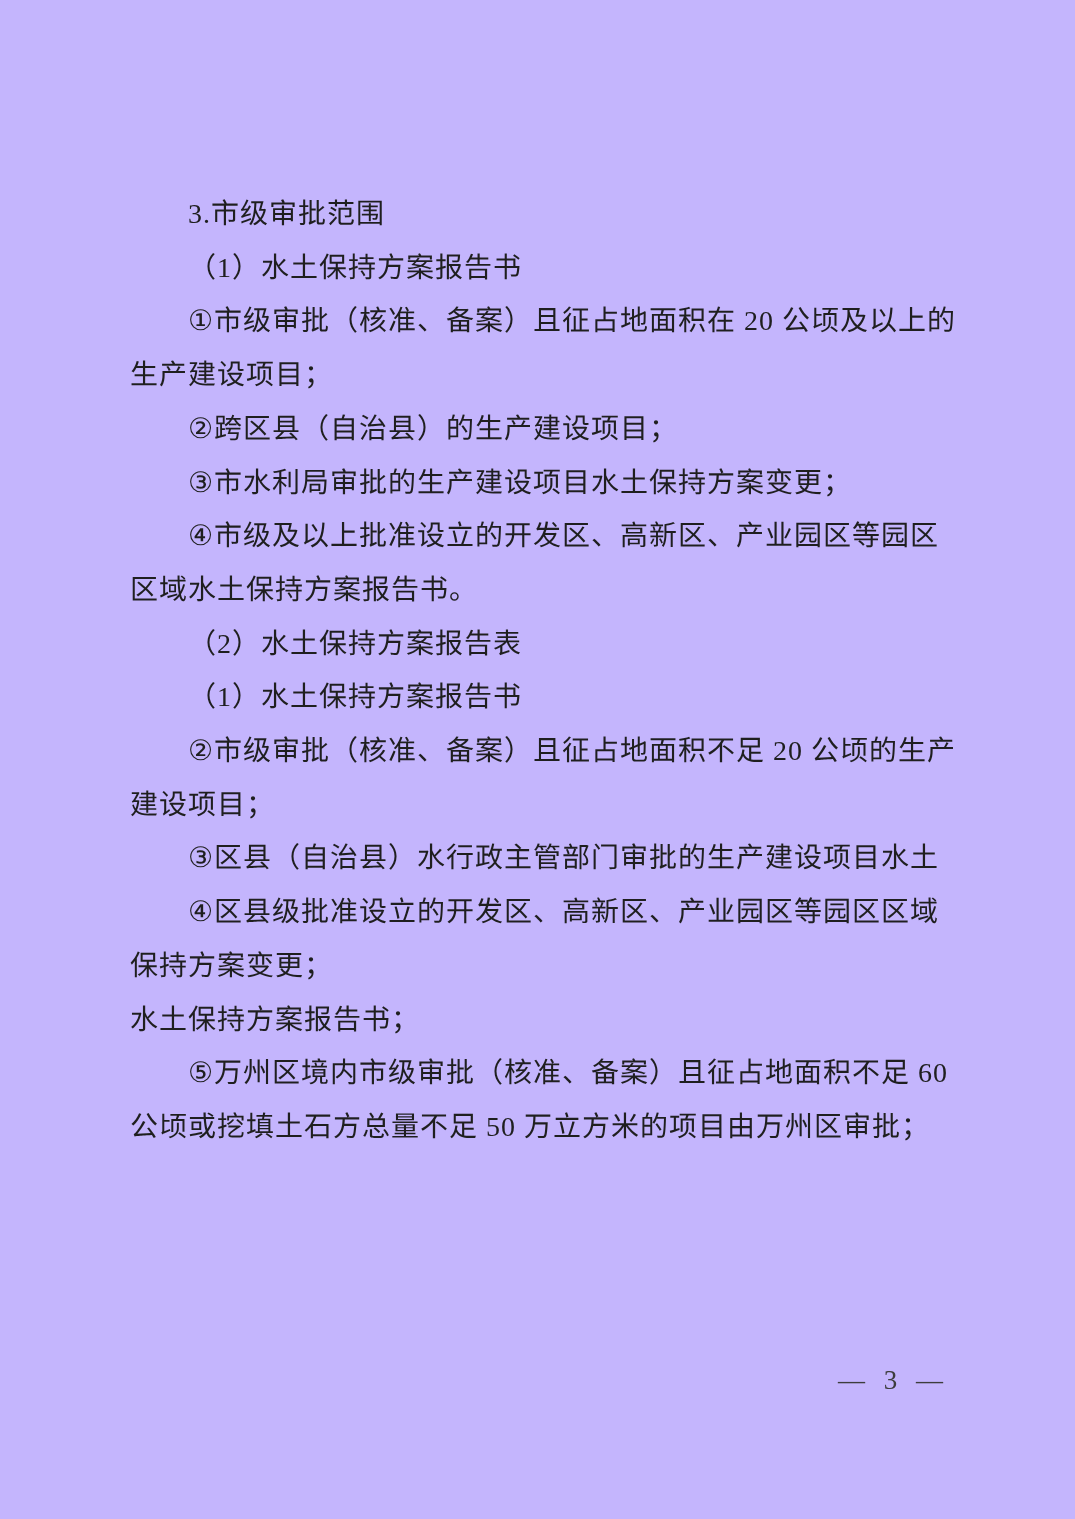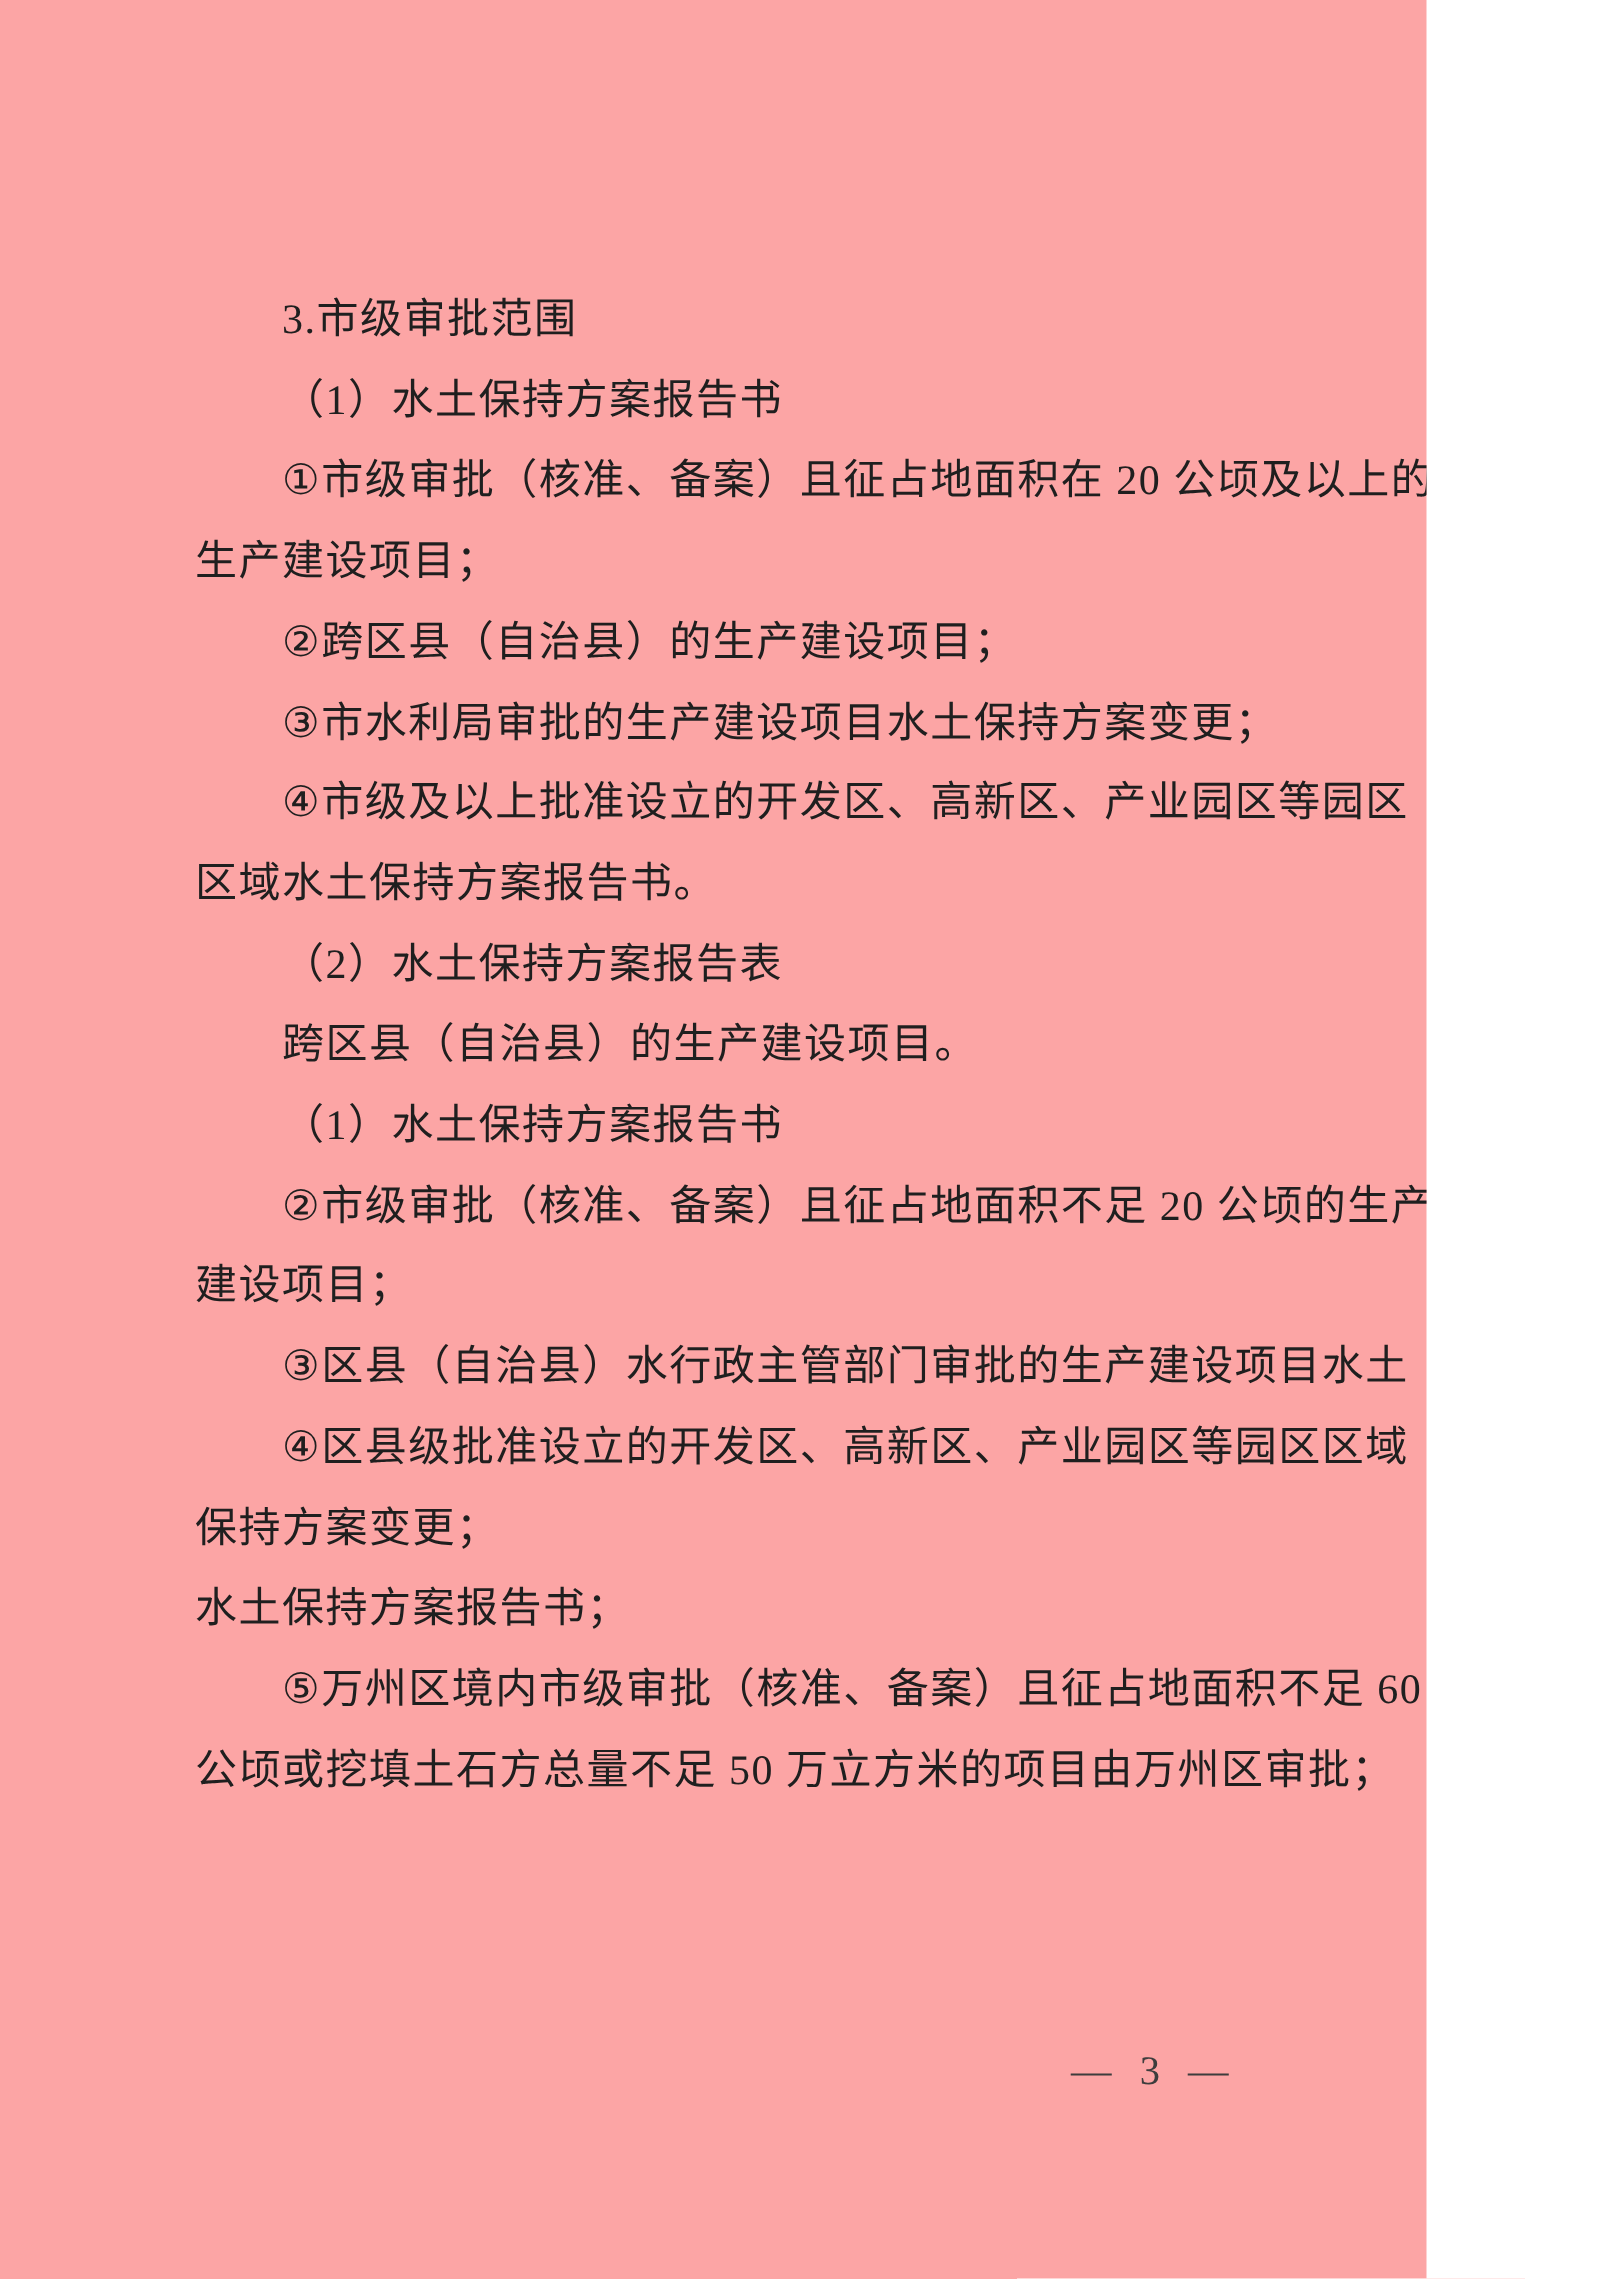--- a/index.html
+++ b/index.html
@@ -2,23 +2,23 @@
 <html lang="zh-CN"><head>
 <meta charset="utf-8">
 <style>
   html, body {
     margin: 0;
     padding: 0;
     background: #ffffff;
   }
   .page {
     position: relative;
-    width: 951px;
+    width: 1075px;
     height: 1519px;
-    background: #fca5a5;
+    background: #c4b5fd;
     overflow: hidden;
     font-family: "Liberation Serif", "DejaVu Serif", "DejaVu Sans", serif;
   }
   .doc-text {
     position: absolute;
     left: 130px;
     top: 187px;
     width: 880px;
   }
   .line {
@@ -51,21 +51,20 @@
   <div class="doc-text">
     <div class="line indent">3.市级审批范围</div>
     <div class="line indent">（1）水土保持方案报告书</div>
     <div class="line indent">①市级审批（核准、备案）且征占地面积在 20 公顷及以上的</div>
     <div class="line">生产建设项目；</div>
     <div class="line indent">②跨区县（自治县）的生产建设项目；</div>
     <div class="line indent">③市水利局审批的生产建设项目水土保持方案变更；</div>
     <div class="line indent">④市级及以上批准设立的开发区、高新区、产业园区等园区</div>
     <div class="line">区域水土保持方案报告书。</div>
     <div class="line indent">（2）水土保持方案报告表</div>
-    <div class="line indent">跨区县（自治县）的生产建设项目。</div>
     <div class="line indent">（1）水土保持方案报告书</div>
     <div class="line indent">②市级审批（核准、备案）且征占地面积不足 20 公顷的生产</div>
     <div class="line">建设项目；</div>
     <div class="line indent">③区县（自治县）水行政主管部门审批的生产建设项目水土</div>
     <div class="line indent">④区县级批准设立的开发区、高新区、产业园区等园区区域</div>
     <div class="line">保持方案变更；</div>
     <div class="line">水土保持方案报告书；</div>
     <div class="line indent">⑤万州区境内市级审批（核准、备案）且征占地面积不足 60</div>
     <div class="line">公顷或挖填土石方总量不足 50 万立方米的项目由万州区审批；</div>
   </div>

